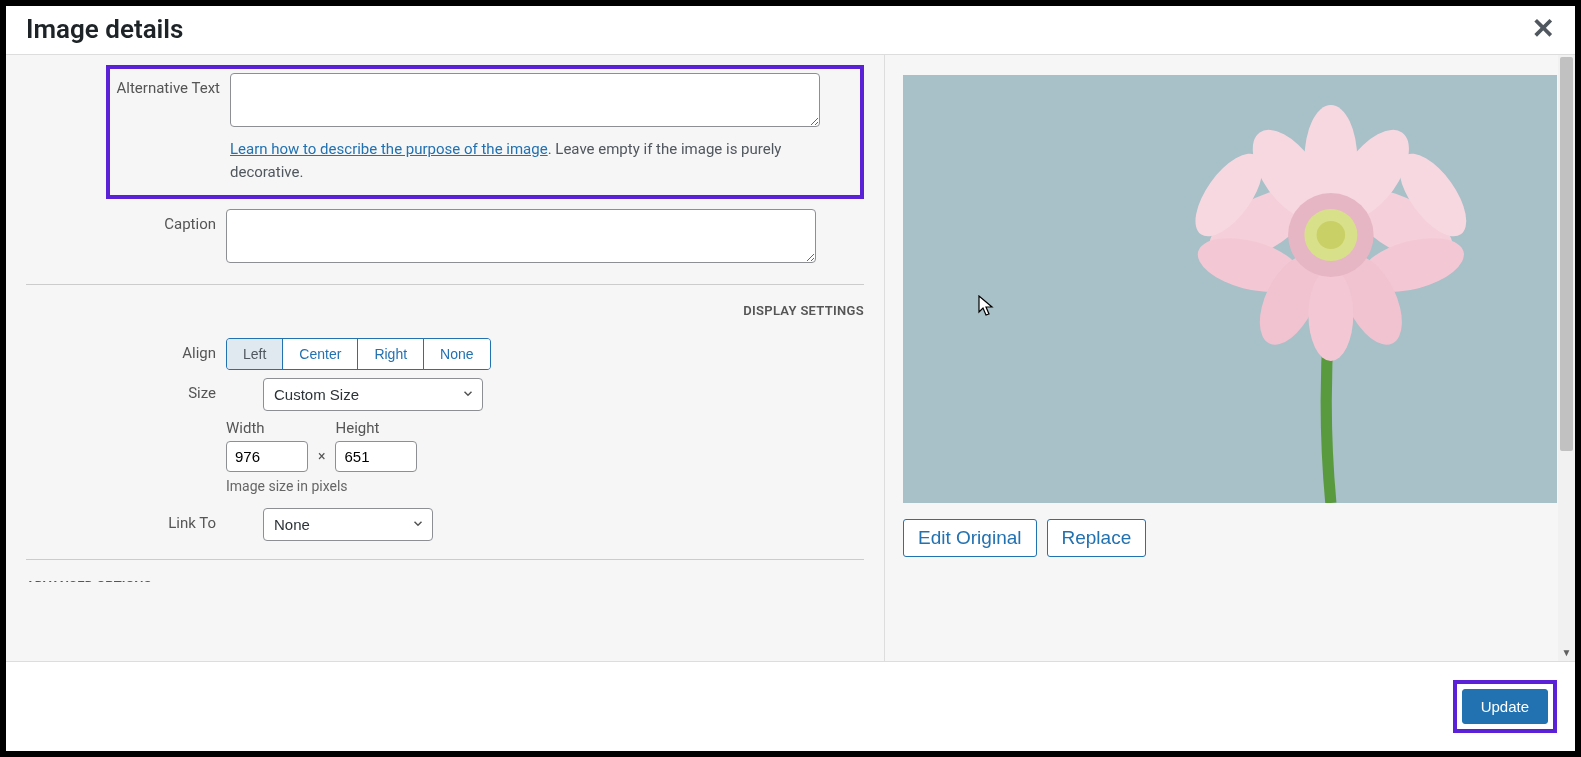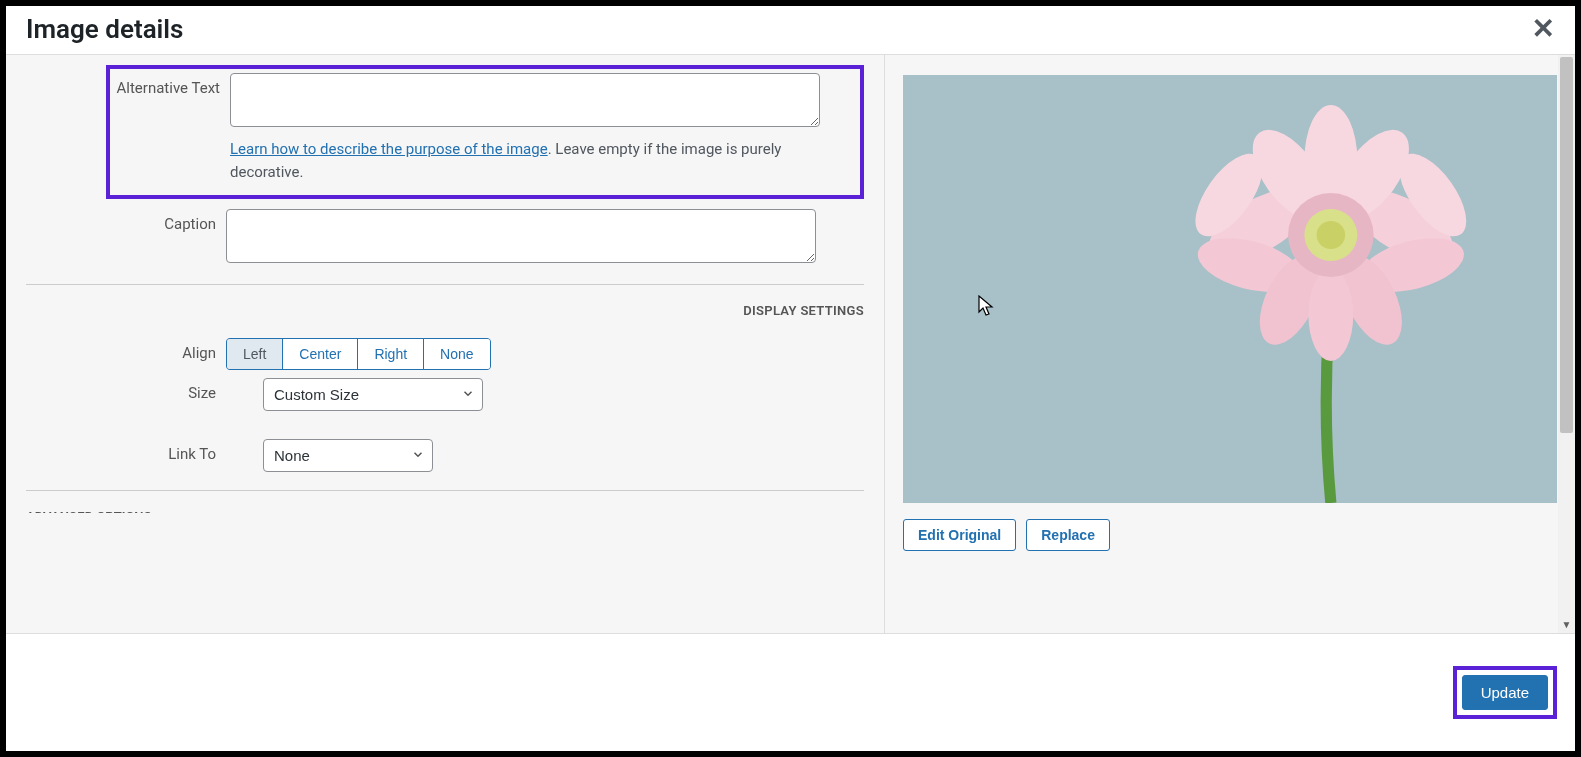--- a/index.html
+++ b/index.html
@@ -199,28 +199,27 @@
   .img-actions {
     margin-top: 16px;
     display: flex;
     gap: 10px;
   }
   .wp-button {
     background: #fff;
     border: 1px solid #2271b1;
     color: #2271b1;
     padding: 7px 14px;
-    font-size: 14px;
+    font-size: 19px;
     border-radius: 3px;
     cursor: pointer;
-    font-weight: bold;
   }
   .modal-footer {
     border-top: 1px solid #ddd;
-    padding: 32px 18px;
+    padding: 18px 18px;
     display: flex;
     justify-content: flex-end;
     background: #fff;
   }
   .update-wrap {
     border: 4px solid #5b21d6;
     padding: 5px;
     display: inline-block;
   }
   .update-btn {
@@ -330,20 +329,34 @@
               <svg width="14" height="14" viewBox="0 0 24 24">
                   <path d="M6 9l6 6 6-6" fill="none" stroke="#555" stroke-width="2.5"></path>
                 </svg>
             </span>
           </div>
         </div>
       </div>
 
       <div class="field-row">
         <div class="field-label"></div>
+        <div class="field-control">
+          <div class="dim-row">
+            <div class="dim-col">
+              <span class="dim-label">Width</span>
+              <input class="dim-input" type="text" value="976" style="">
+            </div>
+            <div class="dim-sep">×</div>
+            <div class="dim-col">
+              <span class="dim-label">Height</span>
+              <input class="dim-input" type="text" value="651" style="">
+            </div>
+          </div>
+          <div class="hint-text">Image size in pixels</div>
+        </div>
       </div>
 
       <div class="field-row" style="margin-top:14px">
         <div class="field-label">Link To</div>
         <div class="field-control">
           <div class="select-wrap">
             <select class="link-select">
               <option>None</option>
             </select>
             <span class="chev">

